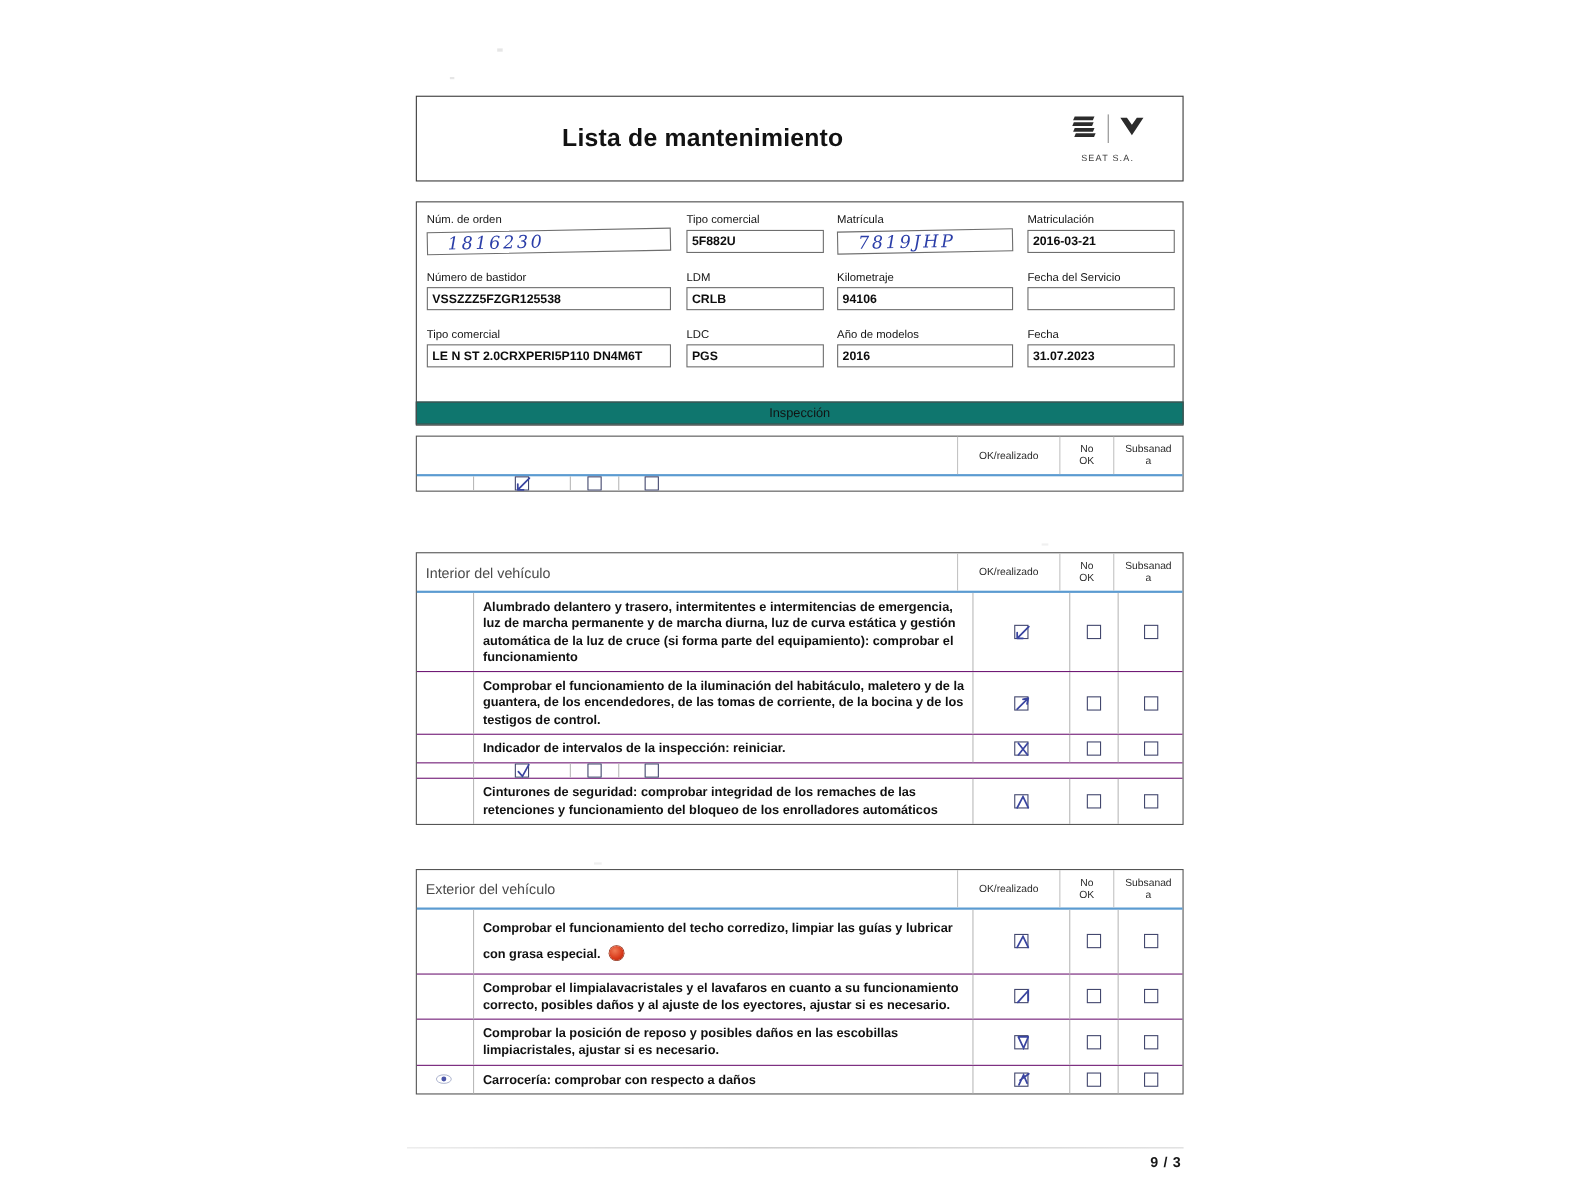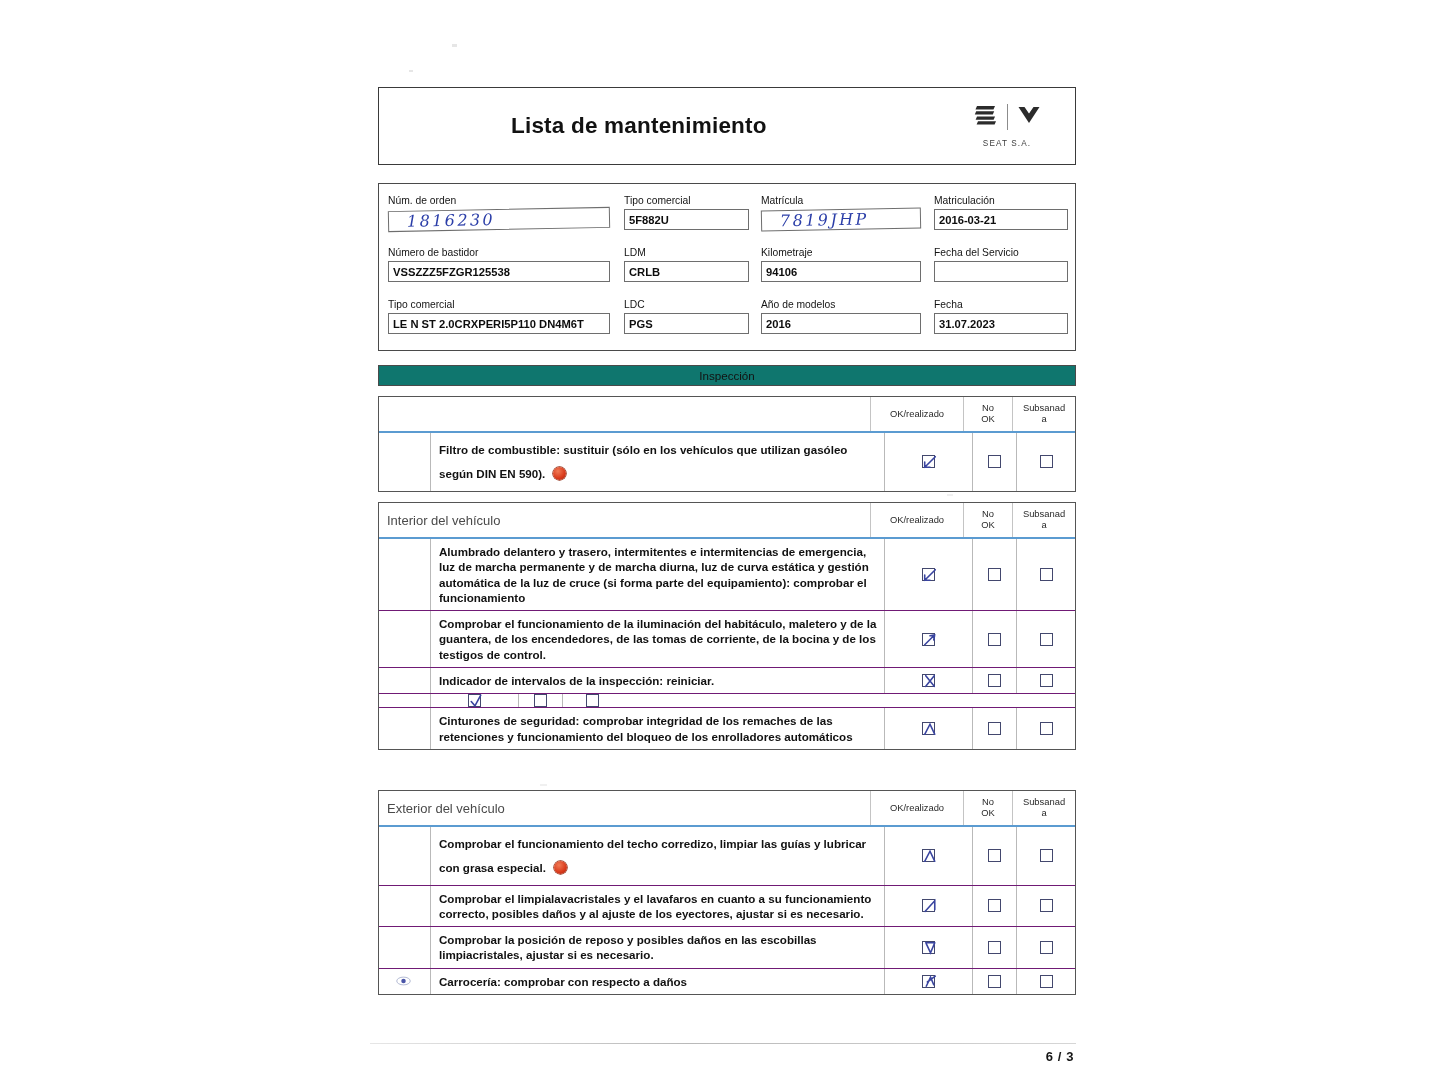--- a/index.html
+++ b/index.html
@@ -33,21 +33,21 @@
   }
   .logo-row{ display:flex; align-items:center; justify-content:center; gap:9px; height:30px;}
   .seat-s{ display:block; }
   .logo-div{ width:1px; height:26px; background:#8c8c8c;}
   .brandtxt{
     margin-top:7px; font-size:8.2px; letter-spacing:1.1px; color:#3c3c3c;
   }
 
   
   .datablock{
-    position:absolute; left:0; top:183px; width:698px; height:168px;
+    position:absolute; left:0; top:183px; width:698px; height:204px;
     border:1.4px solid #4a4a4a; background:#fff; box-sizing:border-box;
   }
   .field{ position:absolute; }
   .field .lbl{
     font-size:10.3px; color:#141414; white-space:nowrap; font-weight:500;
   }
   .field .box{
     margin-top:3px; height:21px; border:1px solid #6e6e6e; background:#fff;
     box-sizing:border-box; display:flex; align-items:center; padding-left:4px;
     font-size:11.2px; font-weight:bold; color:#0d0d0d; white-space:nowrap;
@@ -247,21 +247,20 @@
   <div id="tables-host">
       <div class="tbl" style="top: 396px;">
         <div class="thead">
           <div class="sect-title"></div>
           <div class="colhead hc-ok">OK/realizado</div>
           <div class="colhead hc-no">No<br>OK</div>
           <div class="colhead hc-sb">Subsanad<br>a</div>
         </div>
         <div class="row">
           <div class="gut"></div>
-          <div class="task loose">Filtro de combustible: sustituir (sólo en los vehículos que utilizan gasóleo según DIN EN 590).<span class="reddot"></span></div>
           <div class="cbcell w-ok">
             <span class="cbox">
               <svg class="tick" viewBox="0 0 17 17">
                 <path d="M3.5 13.5 L13.5 3.5 M3.5 13.5 L3.5 8.5 M3.5 13.5 L8.5 13.5" stroke="#3a45a0" stroke-width="1.5" fill="none" stroke-linecap="round"></path>
               </svg>
             </span>
           </div>
           <div class="cbcell w-no">
             <span class="cbox"></span>
           </div>
@@ -439,14 +438,14 @@
             <span class="cbox"></span>
           </div>
           <div class="cbcell w-sb">
             <span class="cbox"></span>
           </div>
         </div>
       </div>
     </div>
 
   <div class="foot-rule"></div>
-  <div class="pageno">6 / 3</div>
+  <div class="pageno">9 / 3</div>
 </div>
 
 </body></html>

